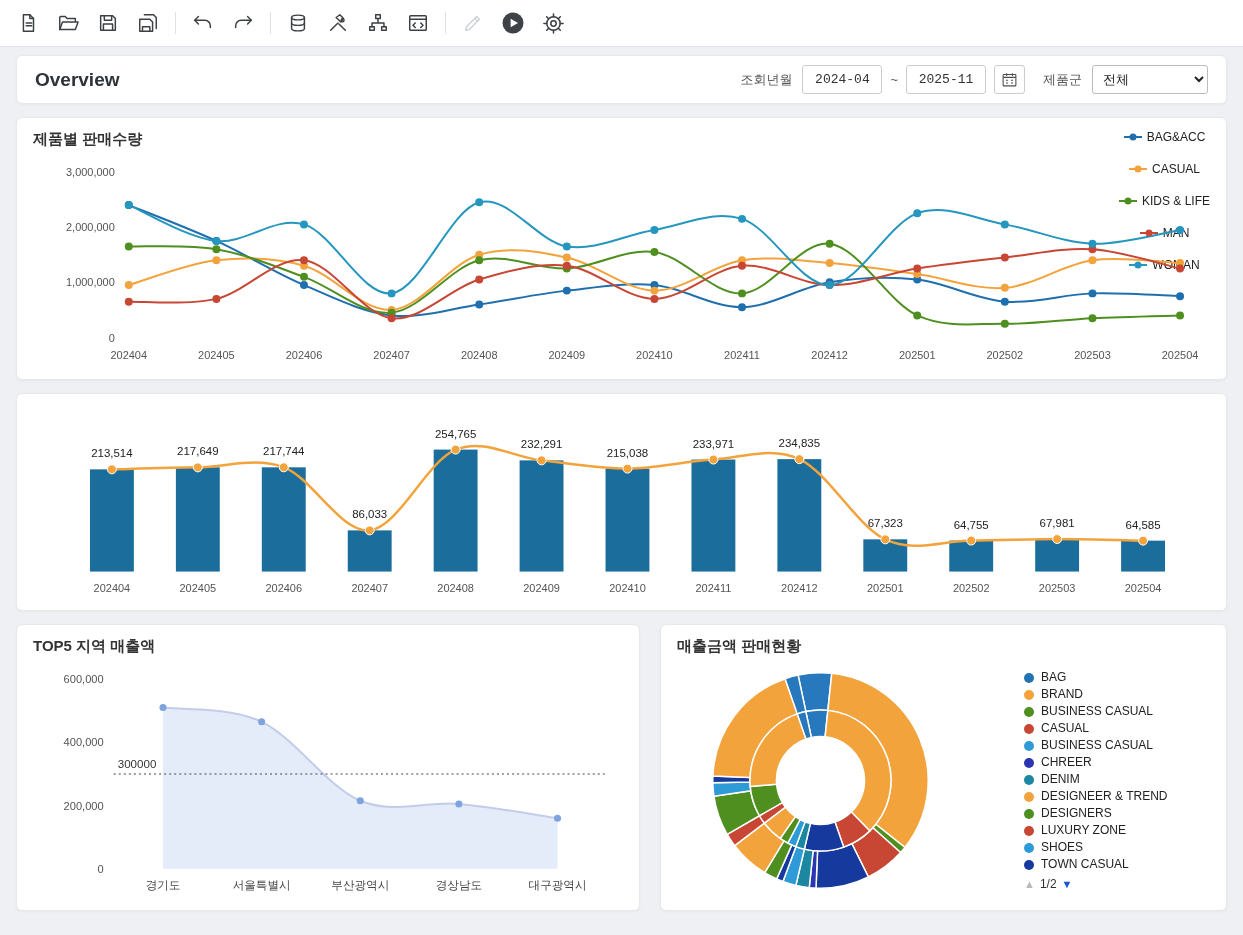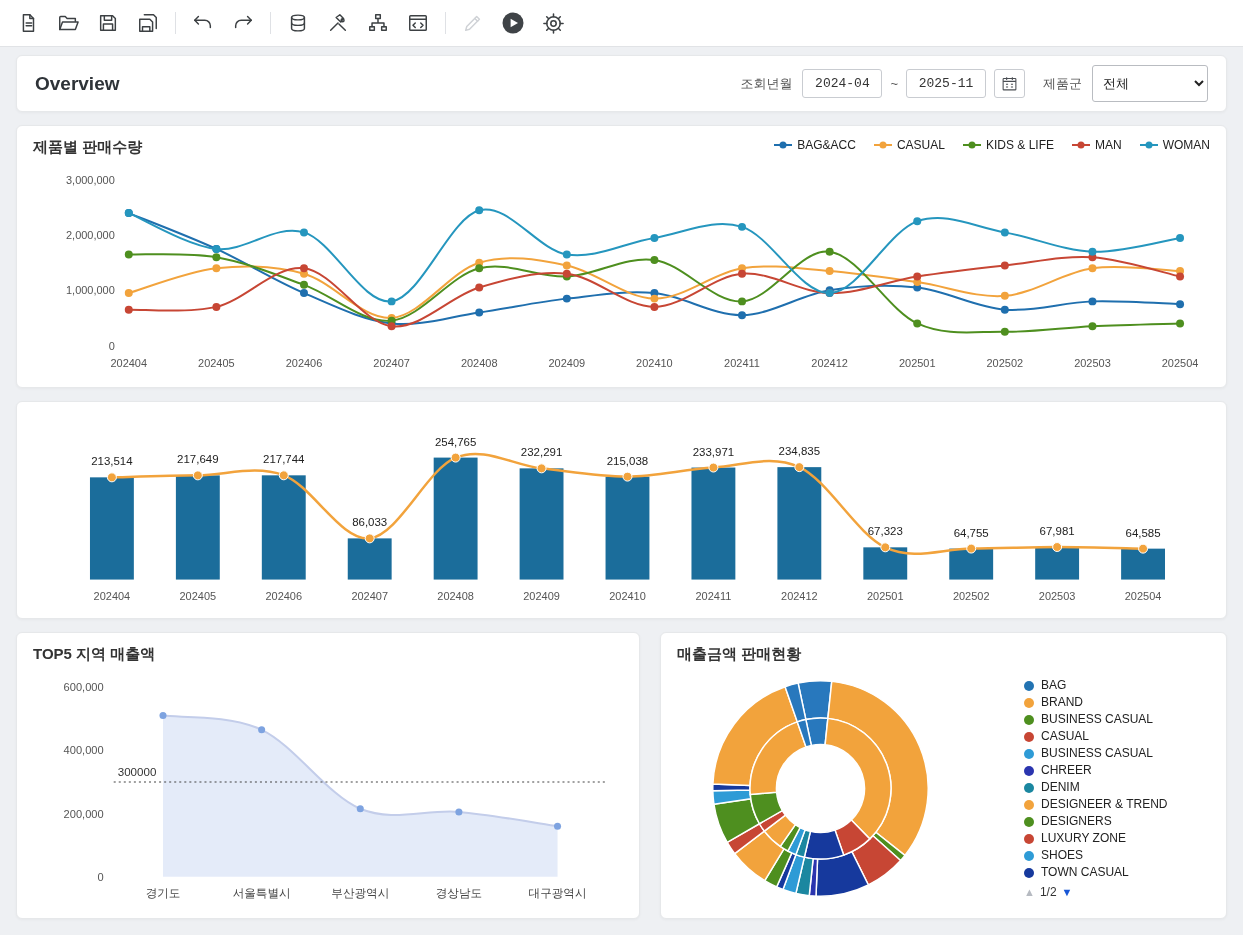--- a/index.html
+++ b/index.html
@@ -39,35 +39,35 @@
   .date-input {
     width:80px; height:29px; border:1px solid #c9ccd1; border-radius:3px;
     text-align:center; font-size:13px; color:#333; font-family:Liberation Mono, monospace;
   }
   .cal-btn {
     width:31px; height:29px; border:1px solid #c9ccd1; border-radius:3px; background:#fff;
     display:flex; align-items:center; justify-content:center; cursor:pointer;
   }
   .cal-btn svg { stroke:#4a4e53; fill:none; stroke-width:1.5; }
   .product-select {
-    height:37px; min-width:116px; border:1px solid #b9bcc1; border-radius:3px;
+    height:29px; min-width:116px; border:1px solid #b9bcc1; border-radius:3px;
     font-size:13px; color:#222; background:#fff; padding:0 6px;
     font-family:"Liberation Sans",sans-serif;
   }
 
   
   .card {
     background:#fff; border:1px solid #e6e8ea; border-radius:6px;
     padding:12px 16px; margin-top:13px; box-shadow:0 1px 3px rgba(0,0,0,.04);
   }
   .card-head { display:flex; align-items:flex-start; justify-content:space-between; margin-bottom:4px; height:22px; }
   .card-head h2 { margin:0; font-size:15px; font-weight:600; color:#333; }
   .chart-svg { display:block; width:100%; }
 
-  .legend { display:flex; align-items:center; gap:18px; font-size:12px; color:#222; }
+  .legend { display:flex; align-items:center; gap:18px; font-size:12px; color:#222;flex-direction:column; }
   .legend-item { display:flex; align-items:center; gap:5px; cursor:pointer; }
   .lm-line { display:inline-block; width:18px; height:2px; position:relative; }
   .lm-line i { position:absolute; left:50%; top:50%; transform:translate(-50%,-50%); width:7px; height:7px; border-radius:50%; }
   .lm-dot { display:inline-block; width:10px; height:10px; border-radius:50%; }
 
   
   .row { display:flex; gap:20px; align-items:stretch; }
   .row .card { margin-top:13px; }
   .card-left { width:624px; flex:none; }
   .card-right { flex:1; }

